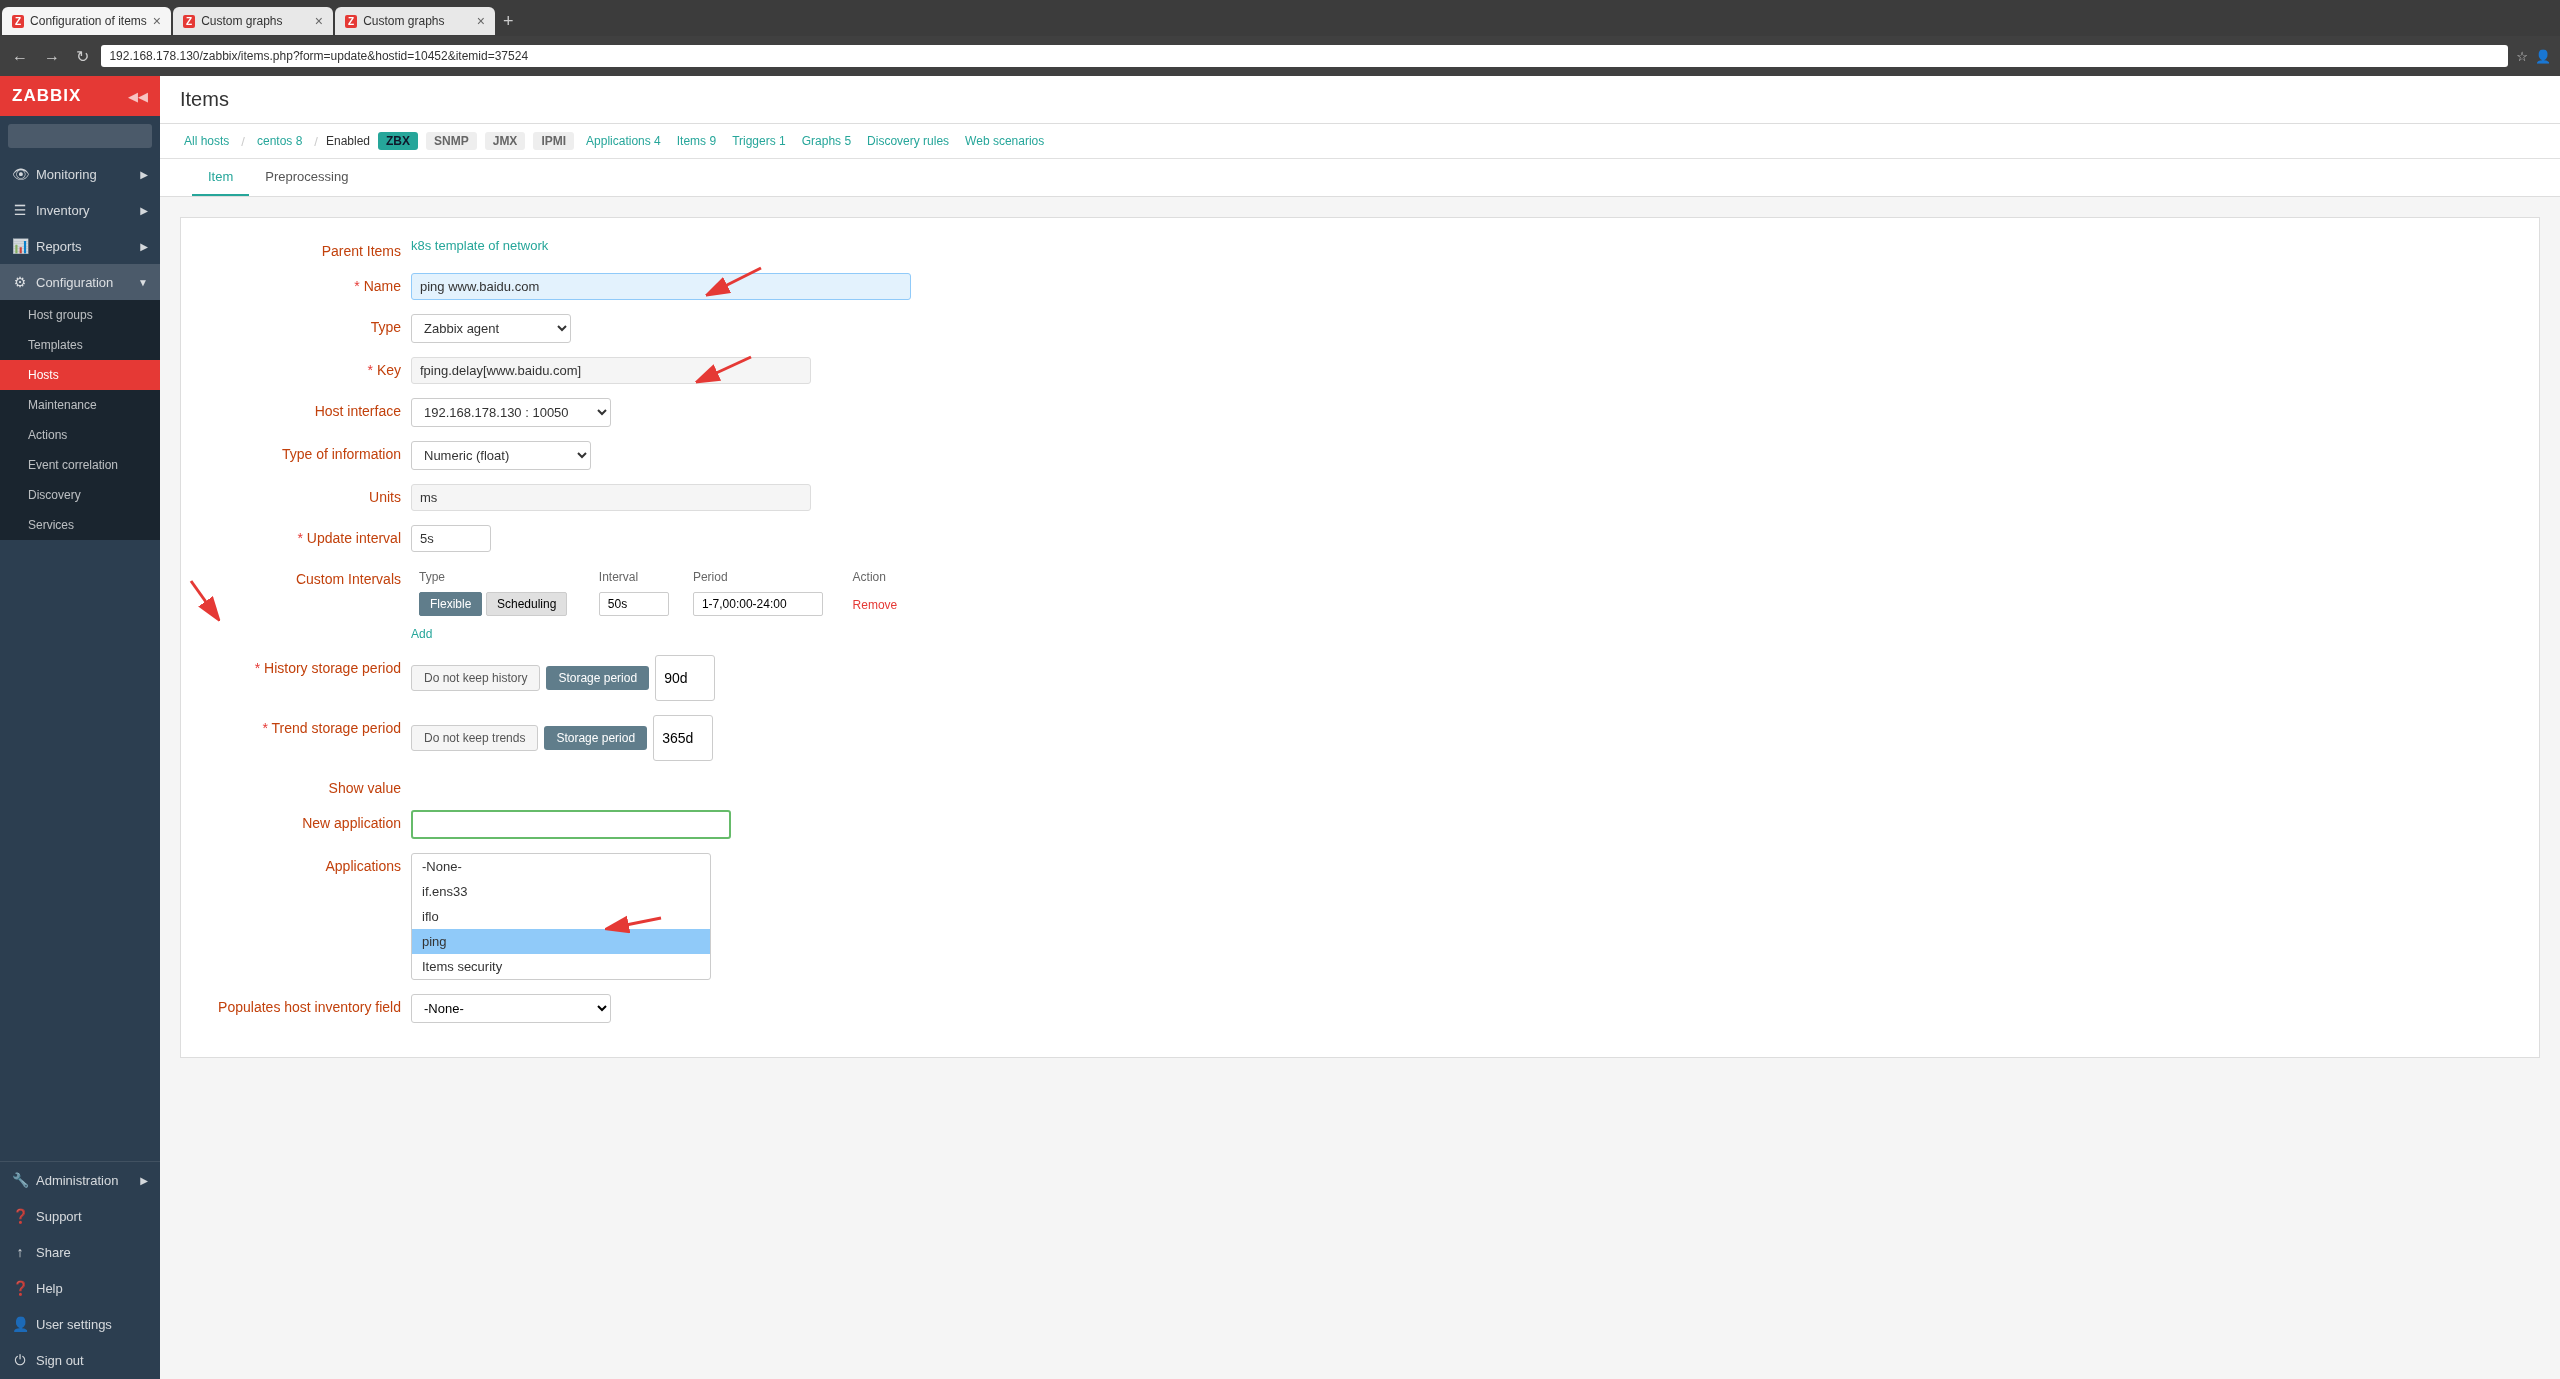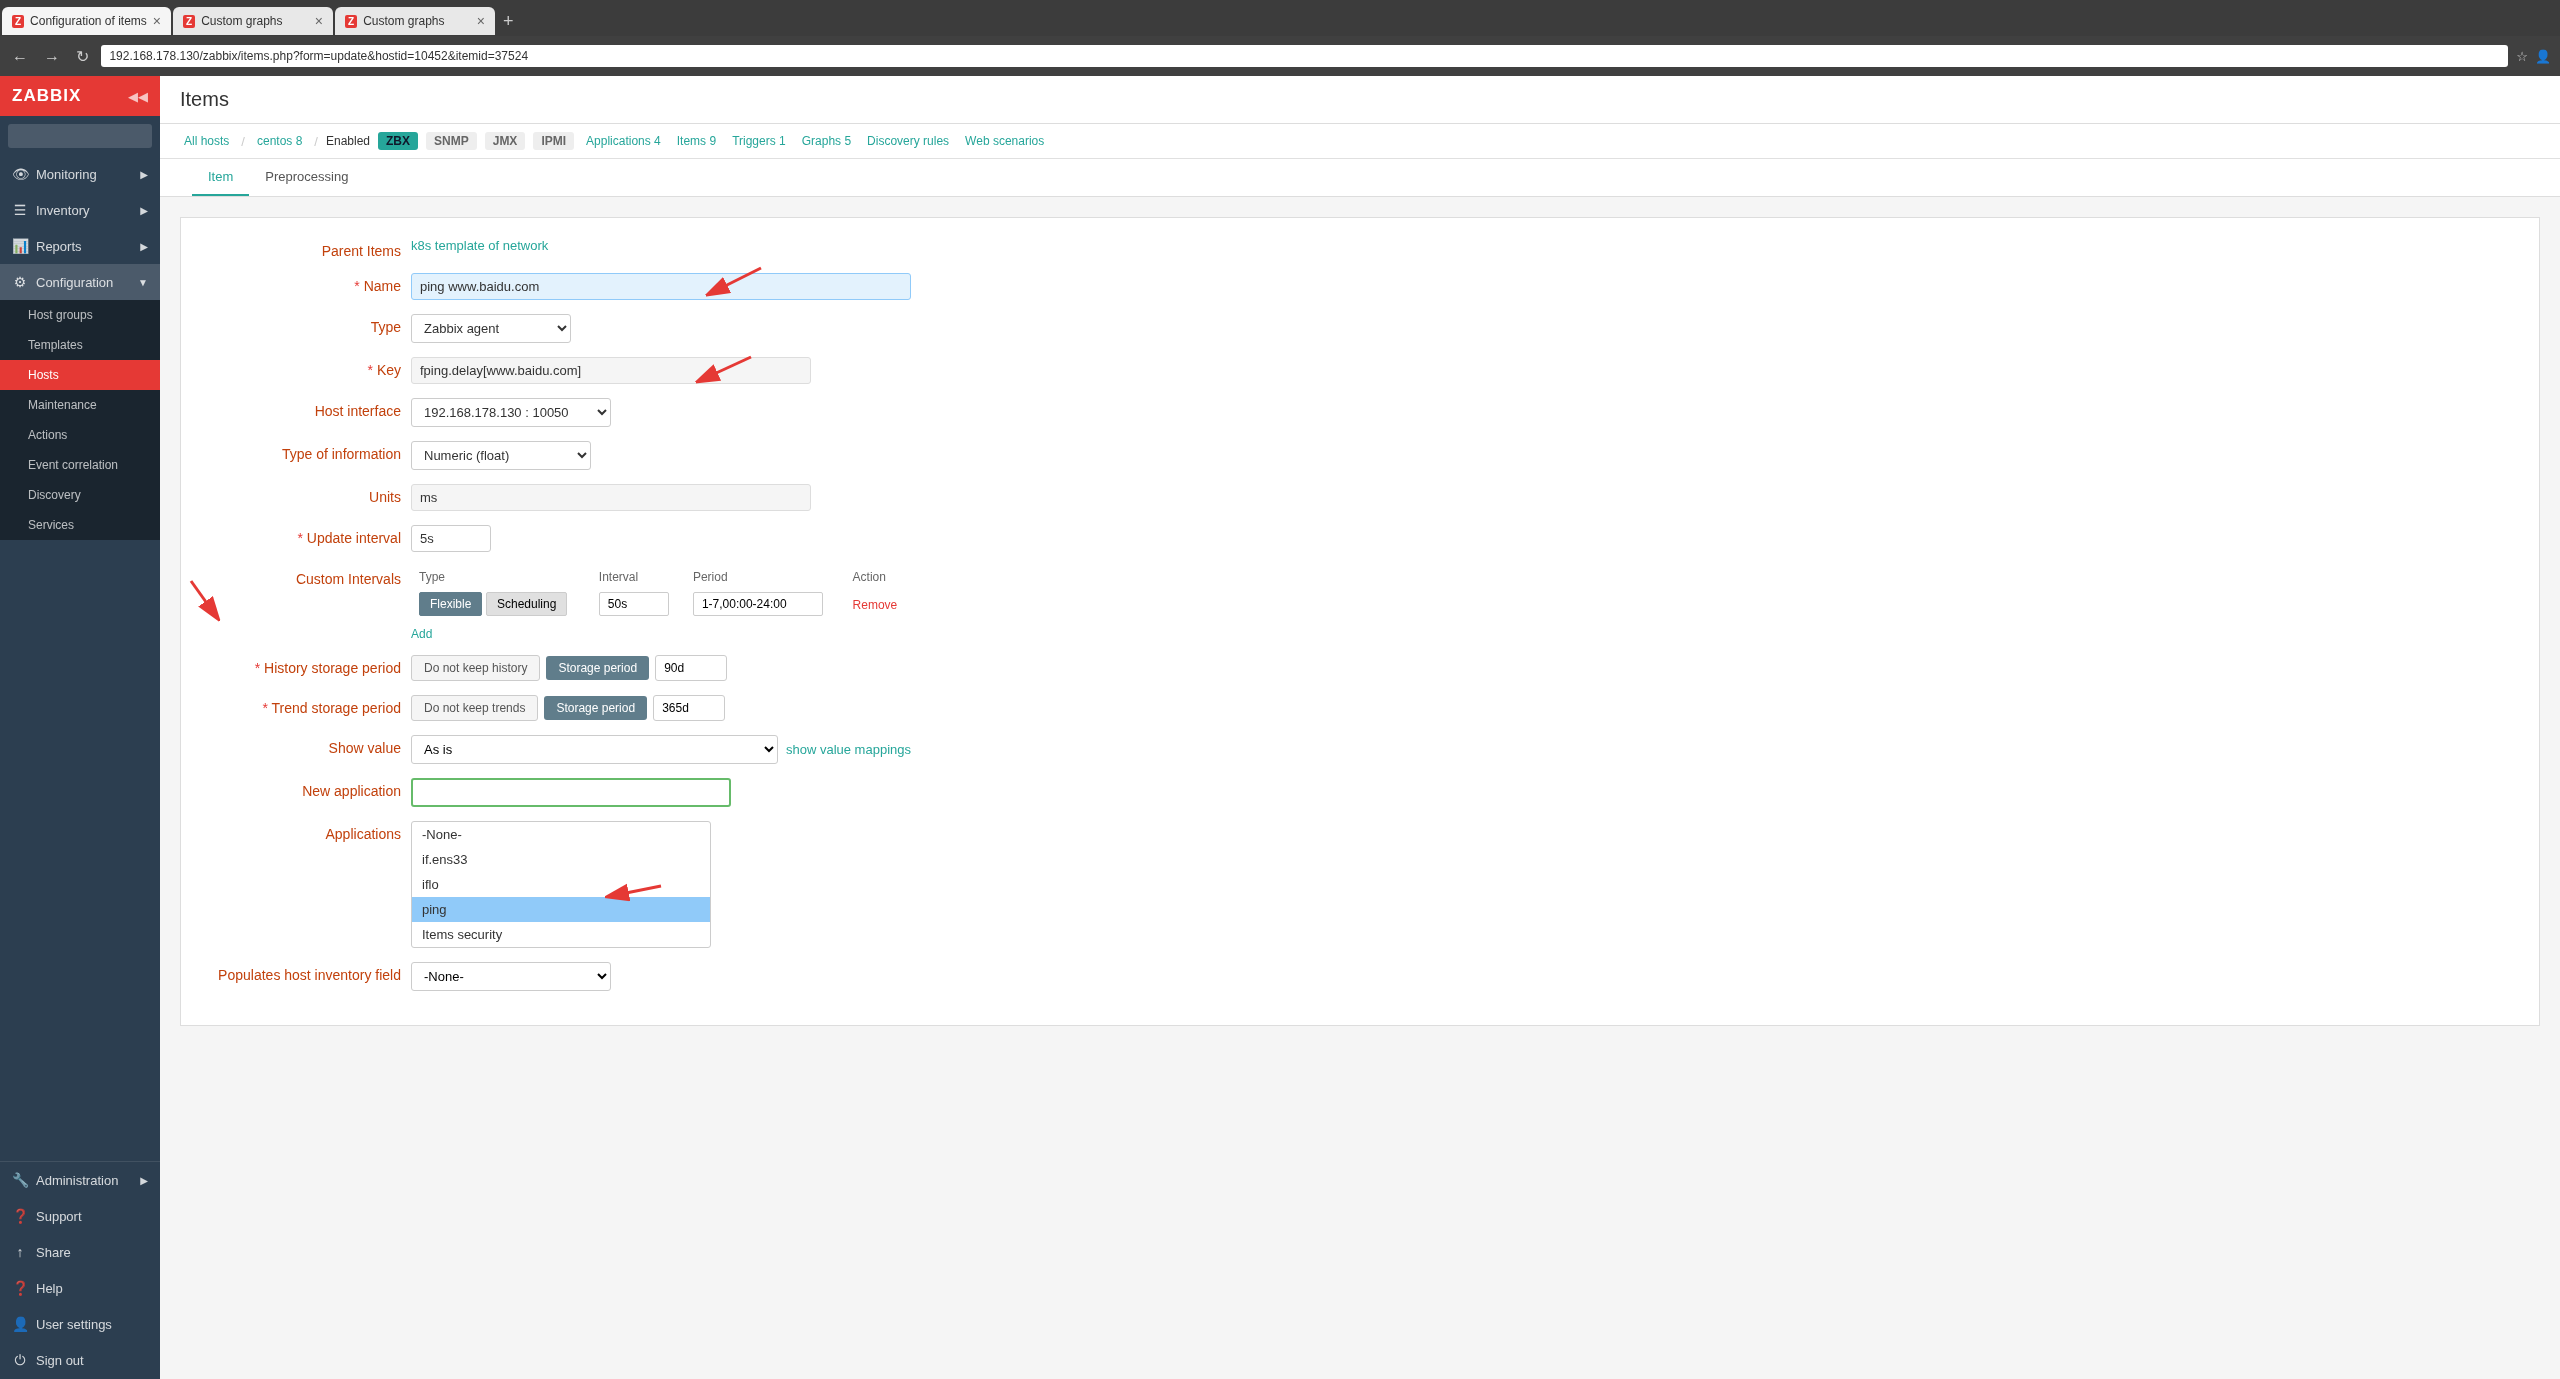--- a/index.html
+++ b/index.html
@@ -84,21 +84,21 @@
     .btn-type { padding: 4px 10px; border: 1px solid #ccc; background: #e0e0e0; cursor: pointer; font-size: 12px; border-radius: 2px; }
     .btn-type.active { background: #607d8b; color: white; border-color: #607d8b; }
     .interval-input { border: 1px solid #ccc; border-radius: 2px; padding: 4px 8px; font-size: 12px; width: 100%; }
     .remove-link { color: #e53935; text-decoration: none; cursor: pointer; font-size: 12px; }
     .add-link { color: #26a69a; text-decoration: none; cursor: pointer; font-size: 12px; }
 
     
     .storage-row { display: flex; align-items: center; gap: 6px; }
     .btn-secondary { padding: 5px 12px; border: 1px solid #ccc; background: #f5f5f5; cursor: pointer; font-size: 12px; border-radius: 3px; color: #555; }
     .btn-primary-small { padding: 5px 12px; border: none; background: #607d8b; color: white; cursor: pointer; font-size: 12px; border-radius: 3px; }
-    .storage-input { border: 1px solid #ccc; border-radius: 3px; padding: 5px 8px; font-size: 12px; width: 72px; }
+    .storage-input { border: 1px solid #ccc; border-radius: 3px; padding: 14px 8px; font-size: 14px; width: 60px; }
 
     
     .show-value-row { display: flex; align-items: center; gap: 8px; }
     .show-value-select { border: 1px solid #ccc; border-radius: 3px; padding: 5px 8px; font-size: 13px; background: #fff; flex: 1; max-width: 400px; }
     .value-mappings-link { color: #26a69a; text-decoration: none; font-size: 13px; cursor: pointer; }
 
     
     .new-app-input { border: 2px solid #66bb6a; border-radius: 3px; padding: 5px 8px; font-size: 13px; width: 100%; max-width: 320px; background: white; }
 
     
@@ -399,28 +399,20 @@
             <div class="storage-row">
               <button class="btn-secondary">Do not keep trends</button>
               <button class="btn-primary-small">Storage period</button>
               <input type="text" class="storage-input" value="365d" style="">
             </div>
           </div>
         </div>
 
         <div class="form-row">
           <span class="form-label">Show value</span>
-          <div class="form-control">
-            <div class="show-value-row">
-              <select class="show-value-select">
-                <option>As is</option>
-              </select>
-              <a class="value-mappings-link">show value mappings</a>
-            </div>
-          </div>
         </div>
 
         <div class="form-row">
           <span class="form-label">New application</span>
           <div class="form-control">
             <input type="text" class="new-app-input" value="" style="">
           </div>
         </div>
 
         <div class="form-row" style="position:relative;">

